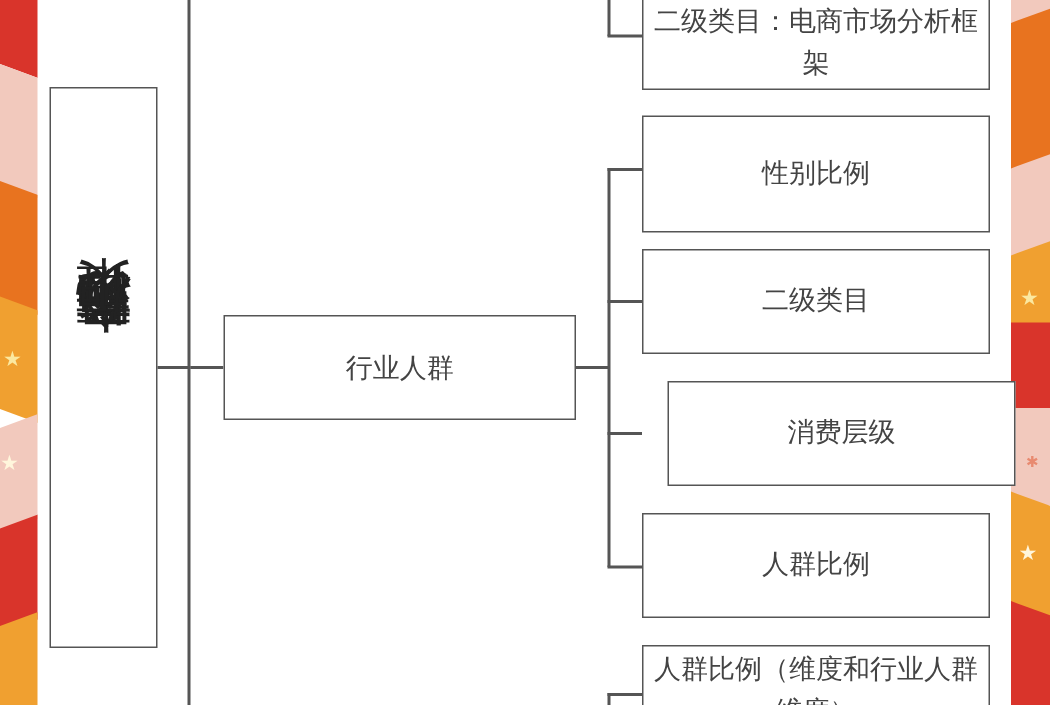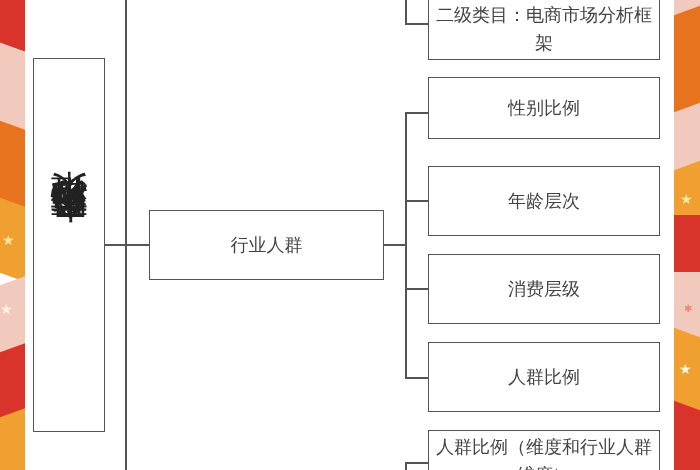--- a/index.html
+++ b/index.html
@@ -65,27 +65,27 @@
 <div class="line" style="left:405px;top:200px;width:23px;height:1.5px;"></div>
 <div class="line" style="left:405px;top:288px;width:23px;height:1.5px;"></div>
 <div class="line" style="left:405px;top:377px;width:23px;height:1.5px;"></div>
 
 <div class="line" style="left:405px;top:0;width:1.5px;height:24px;"></div>
 <div class="line" style="left:405px;top:23px;width:23px;height:1.5px;"></div>
 <div class="box leaf" style="top:-10px;height:70px;">
   <span style="padding-top:8px;">二级类目：电商市场分析框架</span>
 </div>
 
-<div class="box leaf" style="top:77px;height:62px;">
+<div class="box leaf" style="top:77px;height:78px;">
   <span>性别比例</span>
 </div>
 <div class="box leaf" style="top:166px;height:70px;">
-  <span>年龄层次</span>
+  <span>二级类目</span>
 </div>
-<div class="box leaf" style="top:254px;height:70px;">
+<div class="box leaf" style="top:254px;height:70px;margin-left:17px;">
   <span>消费层级</span>
 </div>
 <div class="box leaf" style="top:342px;height:70px;">
   <span>人群比例</span>
 </div>
 
 <div class="line" style="left:405px;top:462px;width:23px;height:1.5px;"></div>
 <div class="line" style="left:405px;top:462px;width:1.5px;height:10px;"></div>
 <div class="box leaf" style="top:430px;height:70px;align-items:flex-start;">
   <span style="padding-top:2px;">人群比例（维度和行业人群维度）</span>

